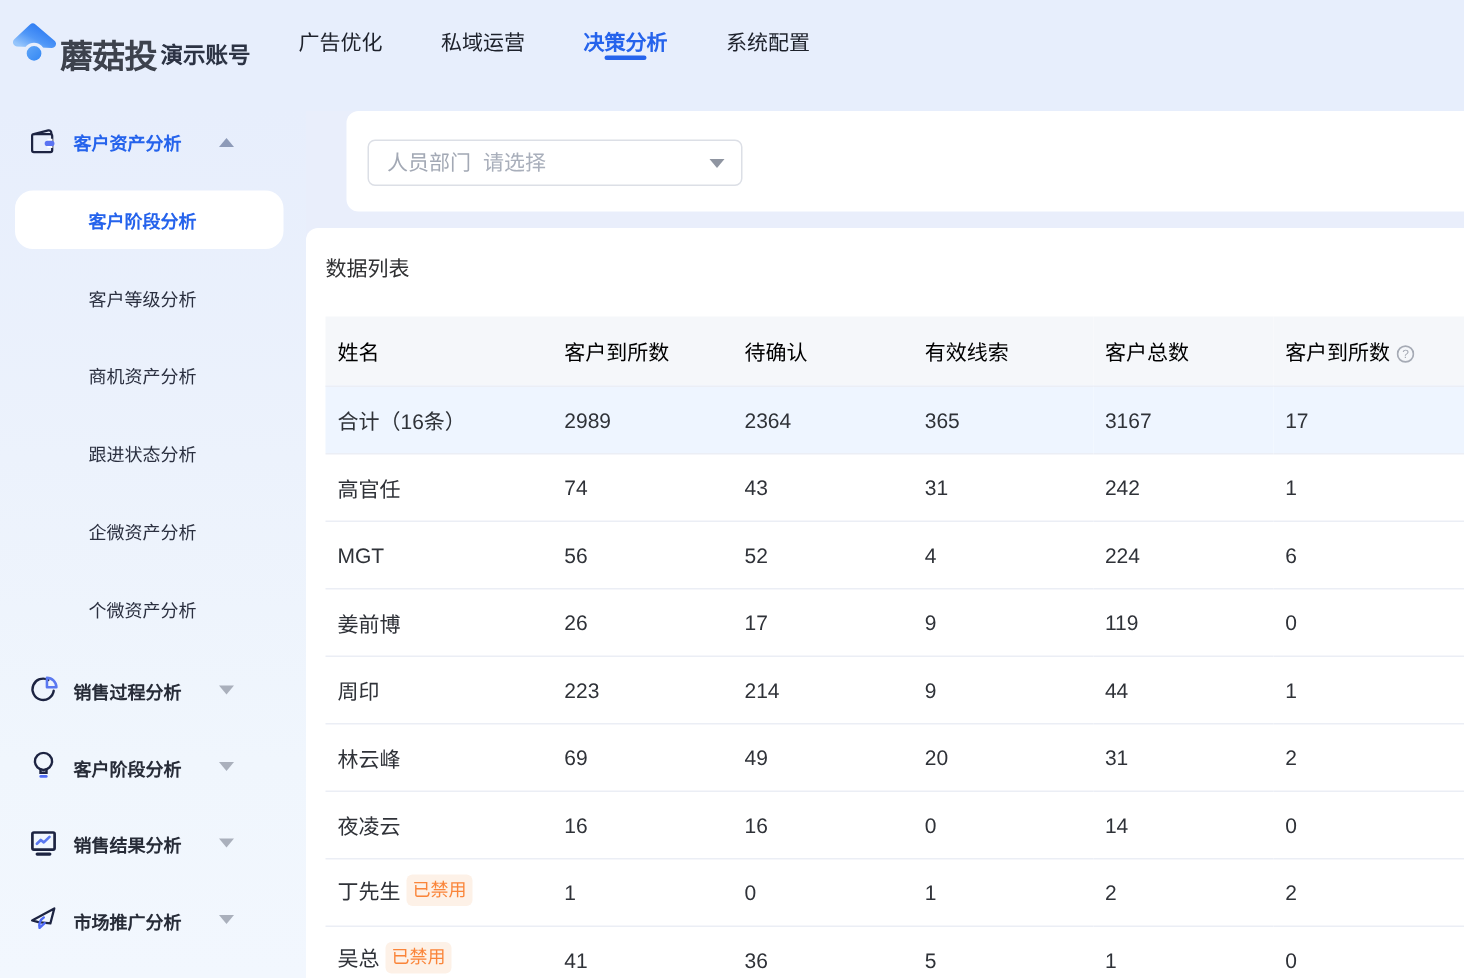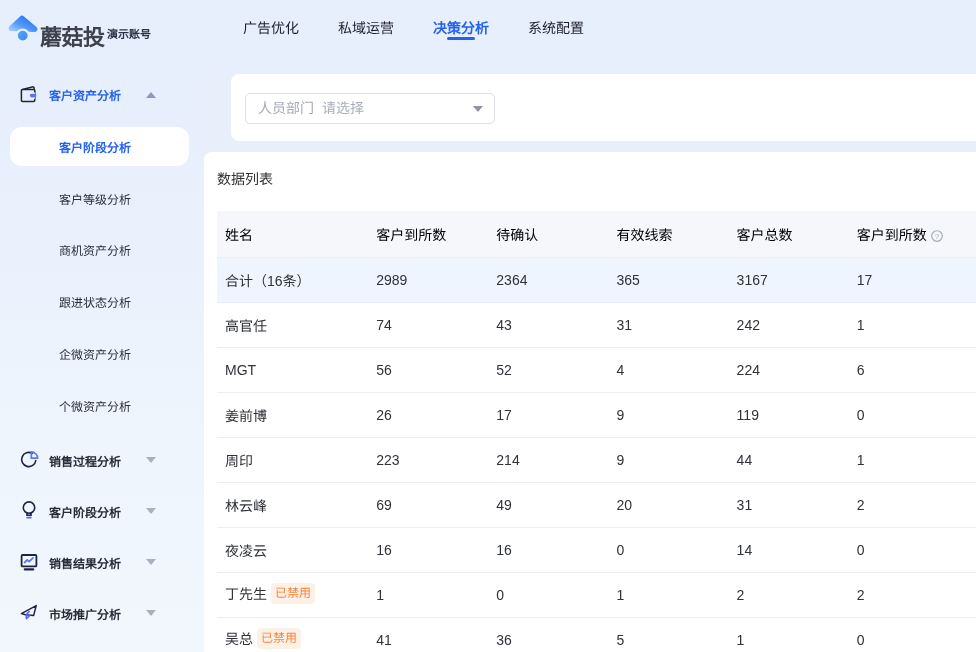--- a/index.html
+++ b/index.html
@@ -2,22 +2,22 @@
 <html lang="zh-CN"><head>
 <meta charset="utf-8">
 <style>
   * { margin:0; padding:0; box-sizing:border-box; }
   html,body { width:976px; height:652px; overflow:hidden; font-family:"Liberation Sans",sans-serif; }
   body { position:relative; background:#e9eefb; }
   
   .header { position:absolute; left:0; top:0; width:976px; height:74px; background:#e7eefc; }
   .logo-svg { position:absolute; left:8px; top:15px; }
   .brand { position:absolute; left:40px; top:19px; font-size:22px; font-weight:700; color:#3d424d; letter-spacing:-0.5px;}
-  .brand-sub { position:absolute; left:107px; top:25px; font-size:11px; font-weight:600; color:#2c3344; }
-  .nav { position:absolute; left:199px; top:0; height:74px; display:flex;margin-left:44px; }
+  .brand-sub { position:absolute; left:107px; top:25px; font-size:15px; font-weight:600; color:#2c3344; }
+  .nav { position:absolute; left:199px; top:0; height:74px; display:flex; }
   .nav-item { position:relative; height:74px; line-height:56px; font-size:14px; color:#1d212b; margin-right:39px; }
   .nav-item.active { color:#2563ec; font-weight:700; }
   .nav-item.active .bar { position:absolute; left:50%; margin-left:-14px; top:37px; width:28px; height:3px; border-radius:2px; background:#2563ec; }
   
   .side { position:absolute; left:0; top:74px; width:204px; height:578px;
           background:linear-gradient(180deg,#e7eefc 0%,#ecf2fc 40%,#f0f6fd 75%,#f2f7fe 100%); }
   .m-item { position:absolute; left:0; width:204px; height:40px; display:flex; align-items:center; font-size:12px; }
   .m-item .ico { position:absolute; left:19px; top:50%; transform:translateY(-50%); }
   .m-item .txt { position:absolute; left:49px; }
   .m-item .arr { position:absolute; left:146px; width:0; height:0; border-left:5.5px solid transparent; border-right:5.5px solid transparent; }

